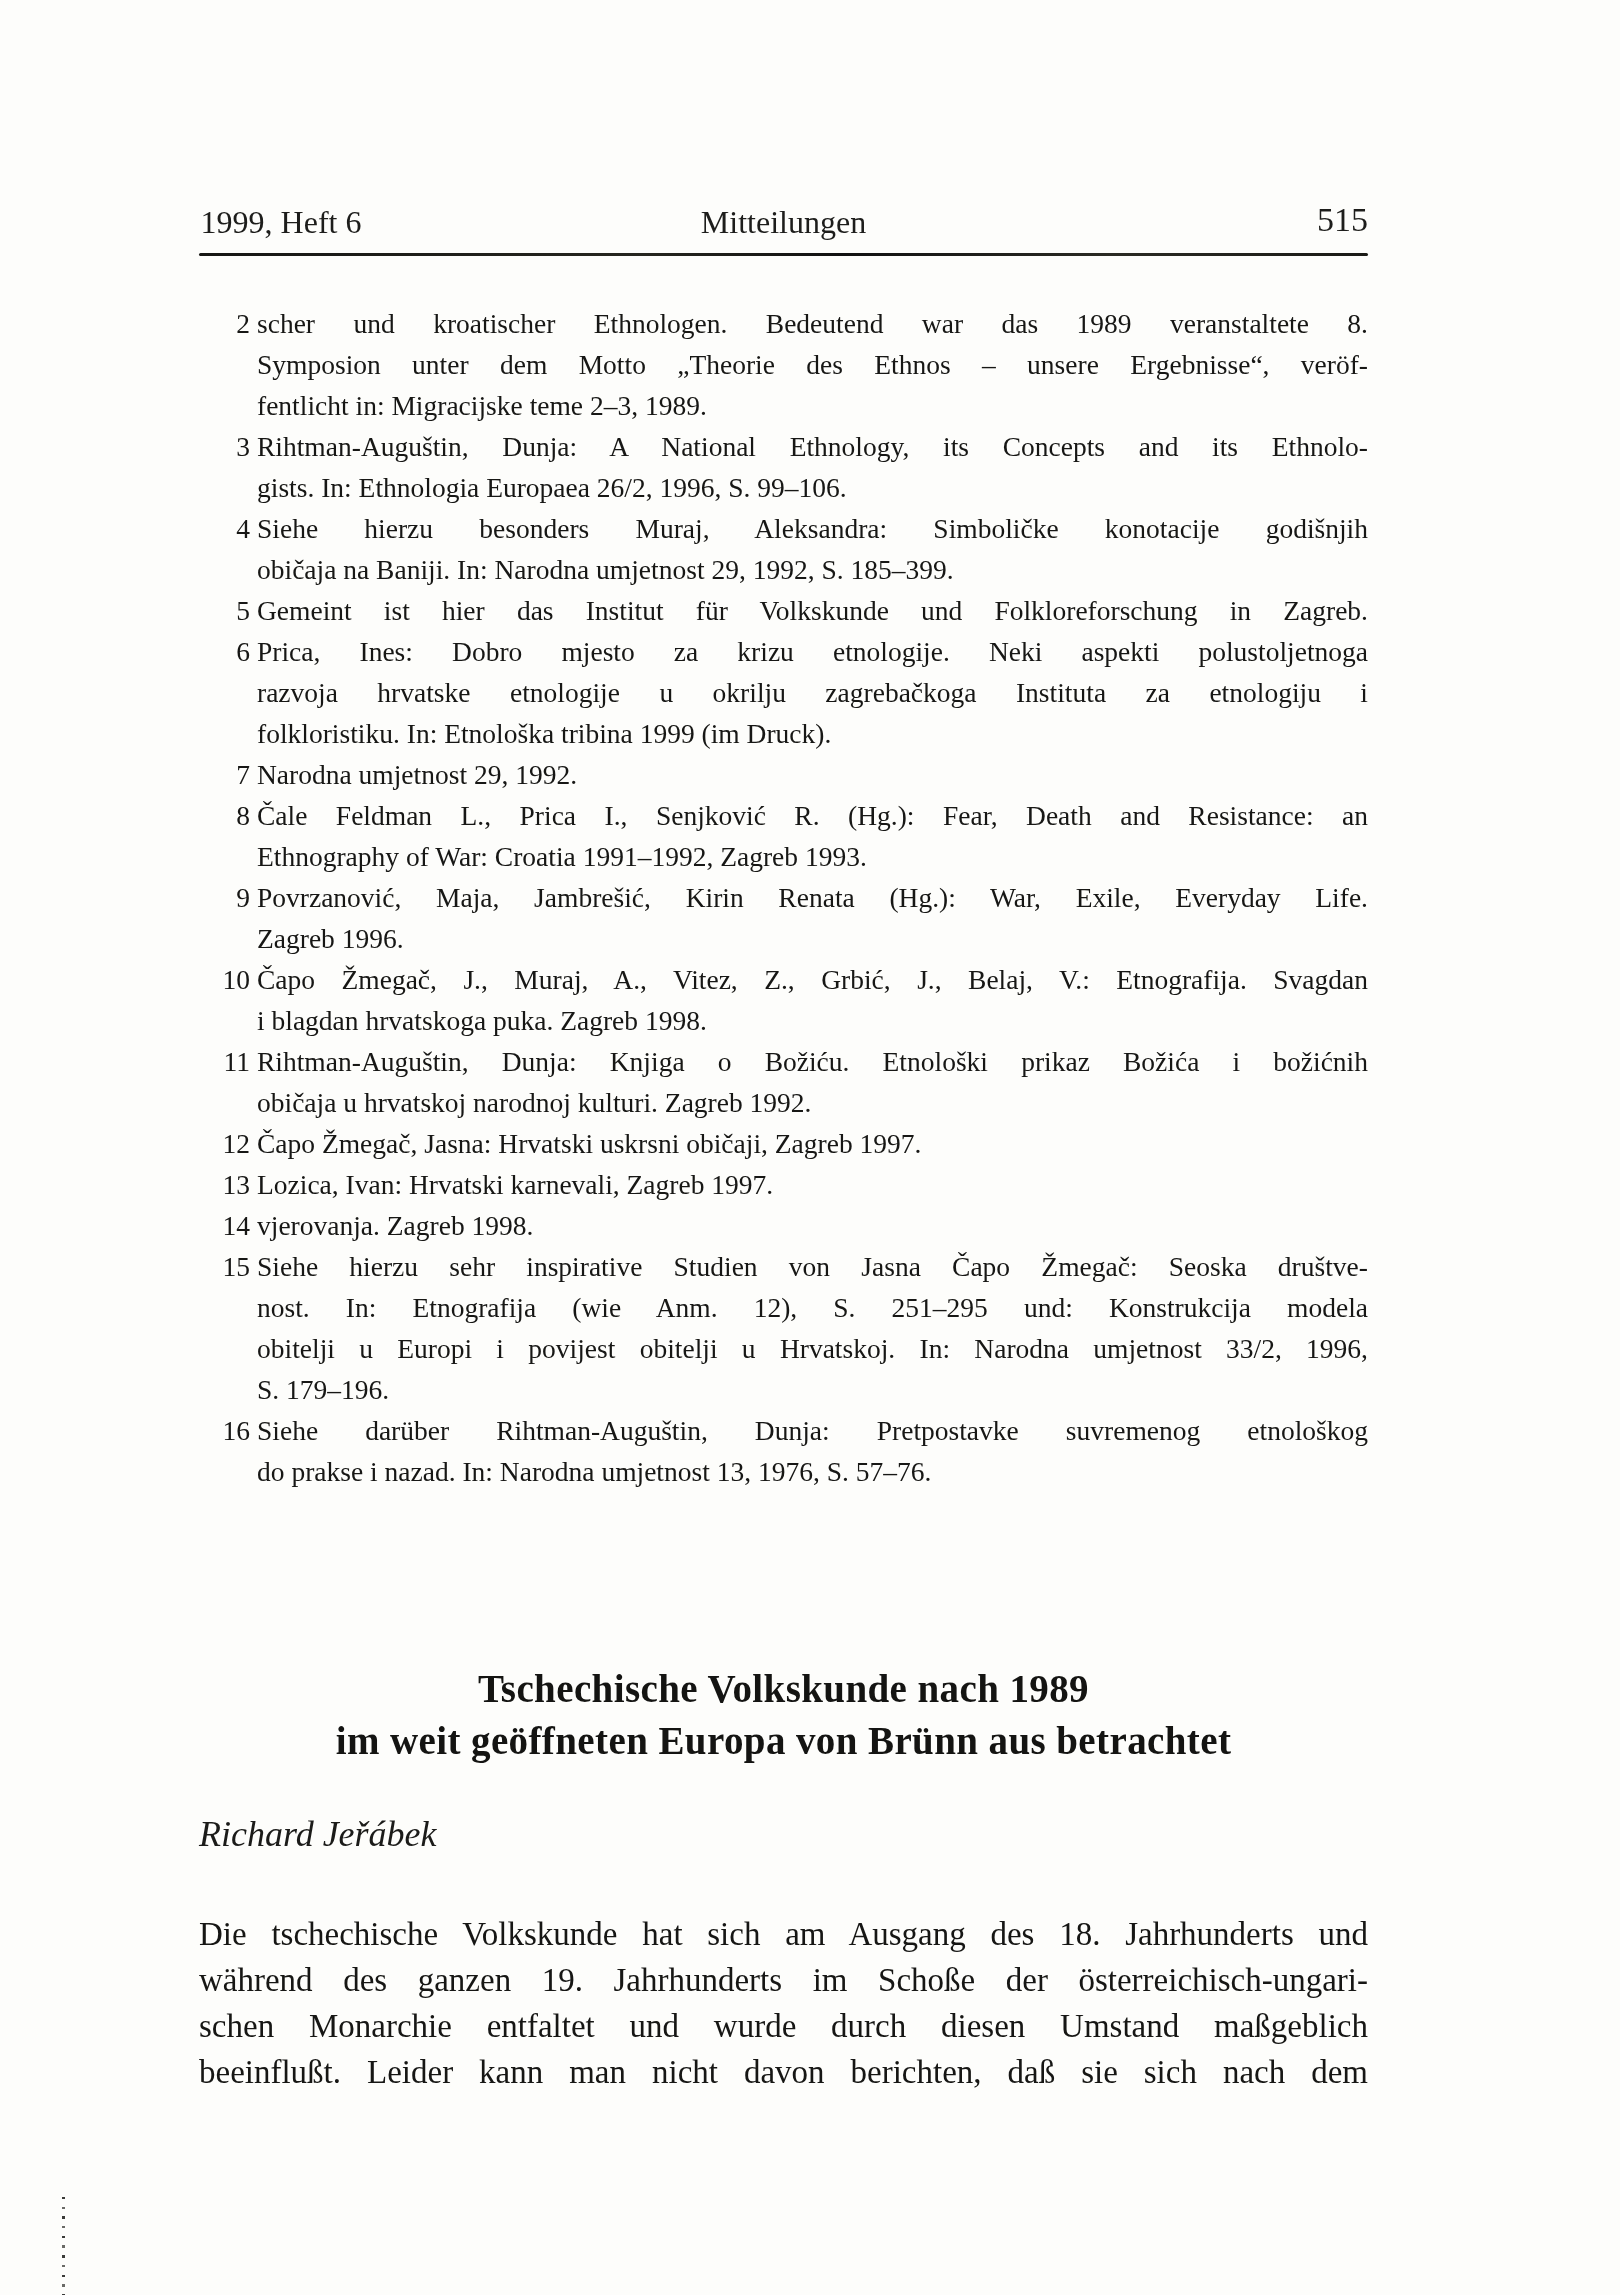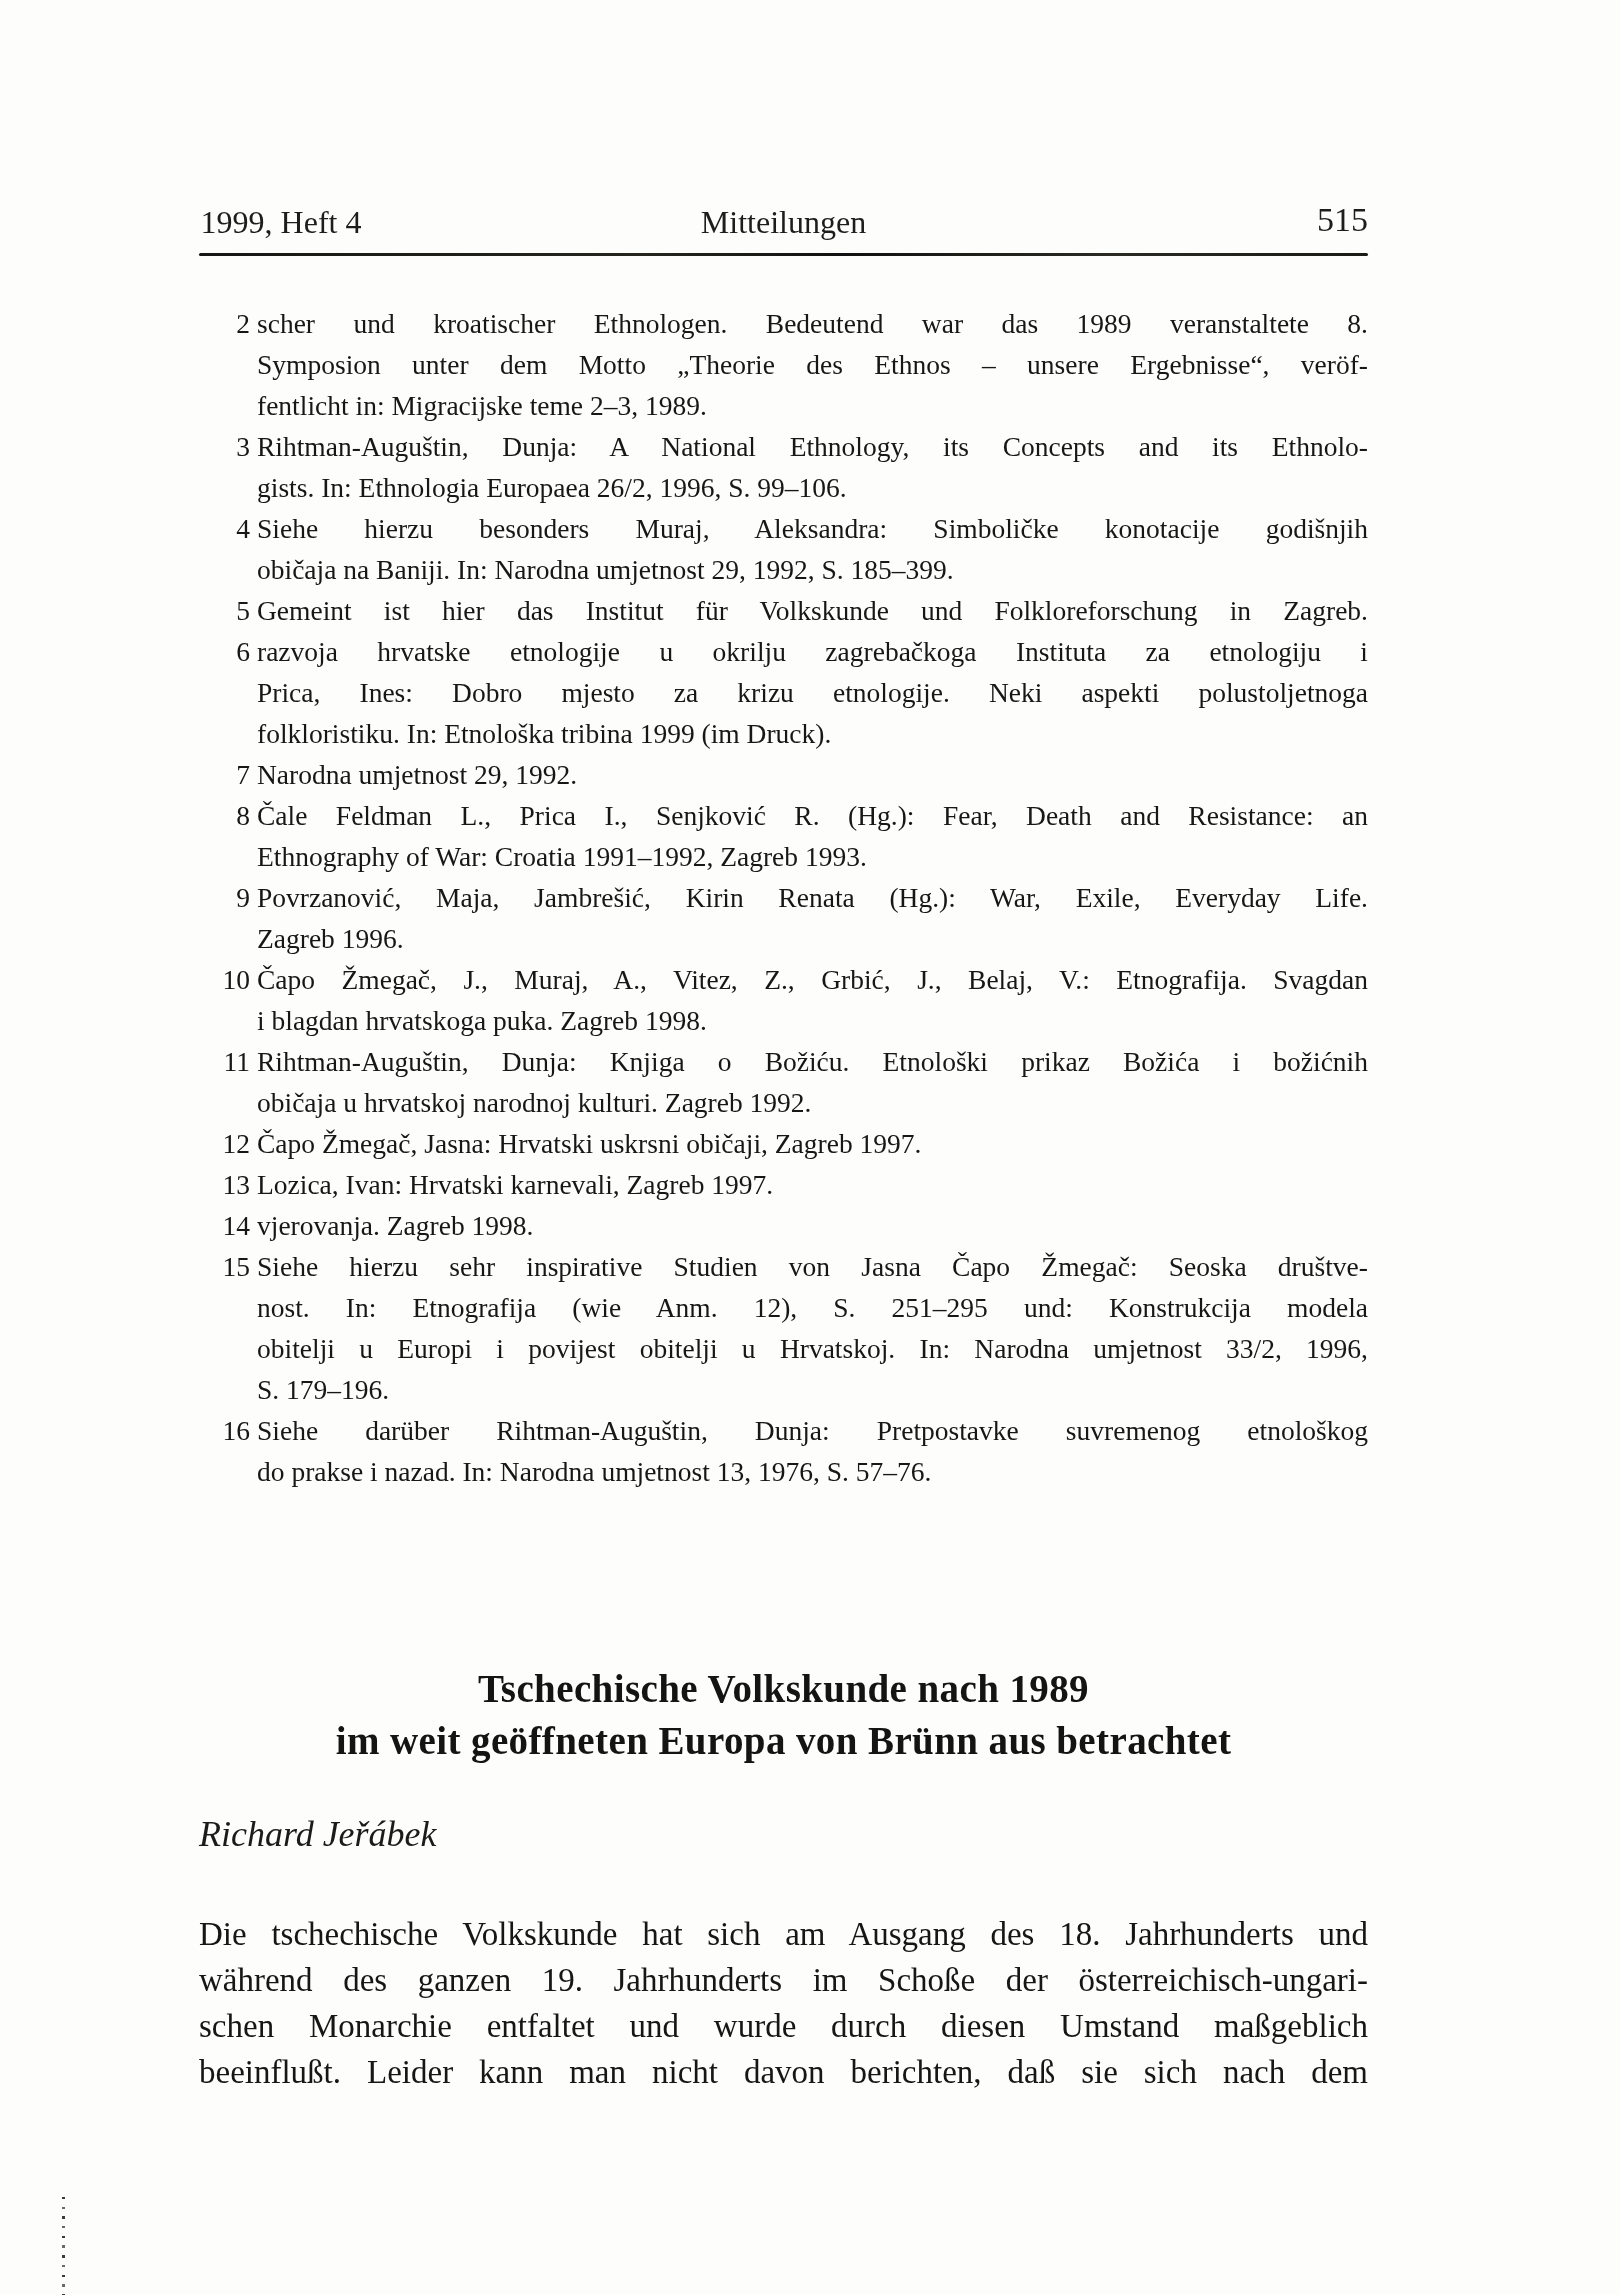--- a/index.html
+++ b/index.html
@@ -126,21 +126,21 @@
     );
   }
 </style>
 </head>
 <body>
 
 <div class="page">
   <div class="content">
 
     <div class="hdr">
-      <span class="h-left">1999, Heft 4</span>
+      <span class="h-left">1999, Heft 6</span>
       <span class="h-center">Mitteilungen</span>
       <span class="h-right">515</span>
     </div>
 
     <div class="rule"></div>
 
     <div class="notes">
         <div class="note">
           <span class="nnum">2</span>
           <div class="tline j">scher und kroatischer Ethnologen. Bedeutend war das 1989 veranstaltete 8.</div>
@@ -156,22 +156,22 @@
           <span class="nnum">4</span>
           <div class="tline j">Siehe hierzu besonders Muraj, Aleksandra: Simboličke konotacije godišnjih</div>
           <div class="tline">običaja na Baniji. In: Narodna umjetnost 29, 1992, S. 185–399.</div>
         </div>
         <div class="note">
           <span class="nnum">5</span>
           <div class="tline j">Gemeint ist hier das Institut für Volkskunde und Folkloreforschung in Zagreb.</div>
         </div>
         <div class="note">
           <span class="nnum">6</span>
+          <div class="tline j">Prica, Ines: Dobro mjesto za krizu etnologije. Neki aspekti polustoljetnoga</div>
           <div class="tline j">razvoja hrvatske etnologije u okrilju zagrebačkoga Instituta za etnologiju i</div>
-          <div class="tline j">Prica, Ines: Dobro mjesto za krizu etnologije. Neki aspekti polustoljetnoga</div>
           <div class="tline">folkloristiku. In: Etnološka tribina 1999 (im Druck).</div>
         </div>
         <div class="note">
           <span class="nnum">7</span>
           <div class="tline">Narodna umjetnost 29, 1992.</div>
         </div>
         <div class="note">
           <span class="nnum">8</span>
           <div class="tline j">Čale Feldman L., Prica I., Senjković R. (Hg.): Fear, Death and Resistance: an</div>
           <div class="tline">Ethnography of War: Croatia 1991–1992, Zagreb 1993.</div>

